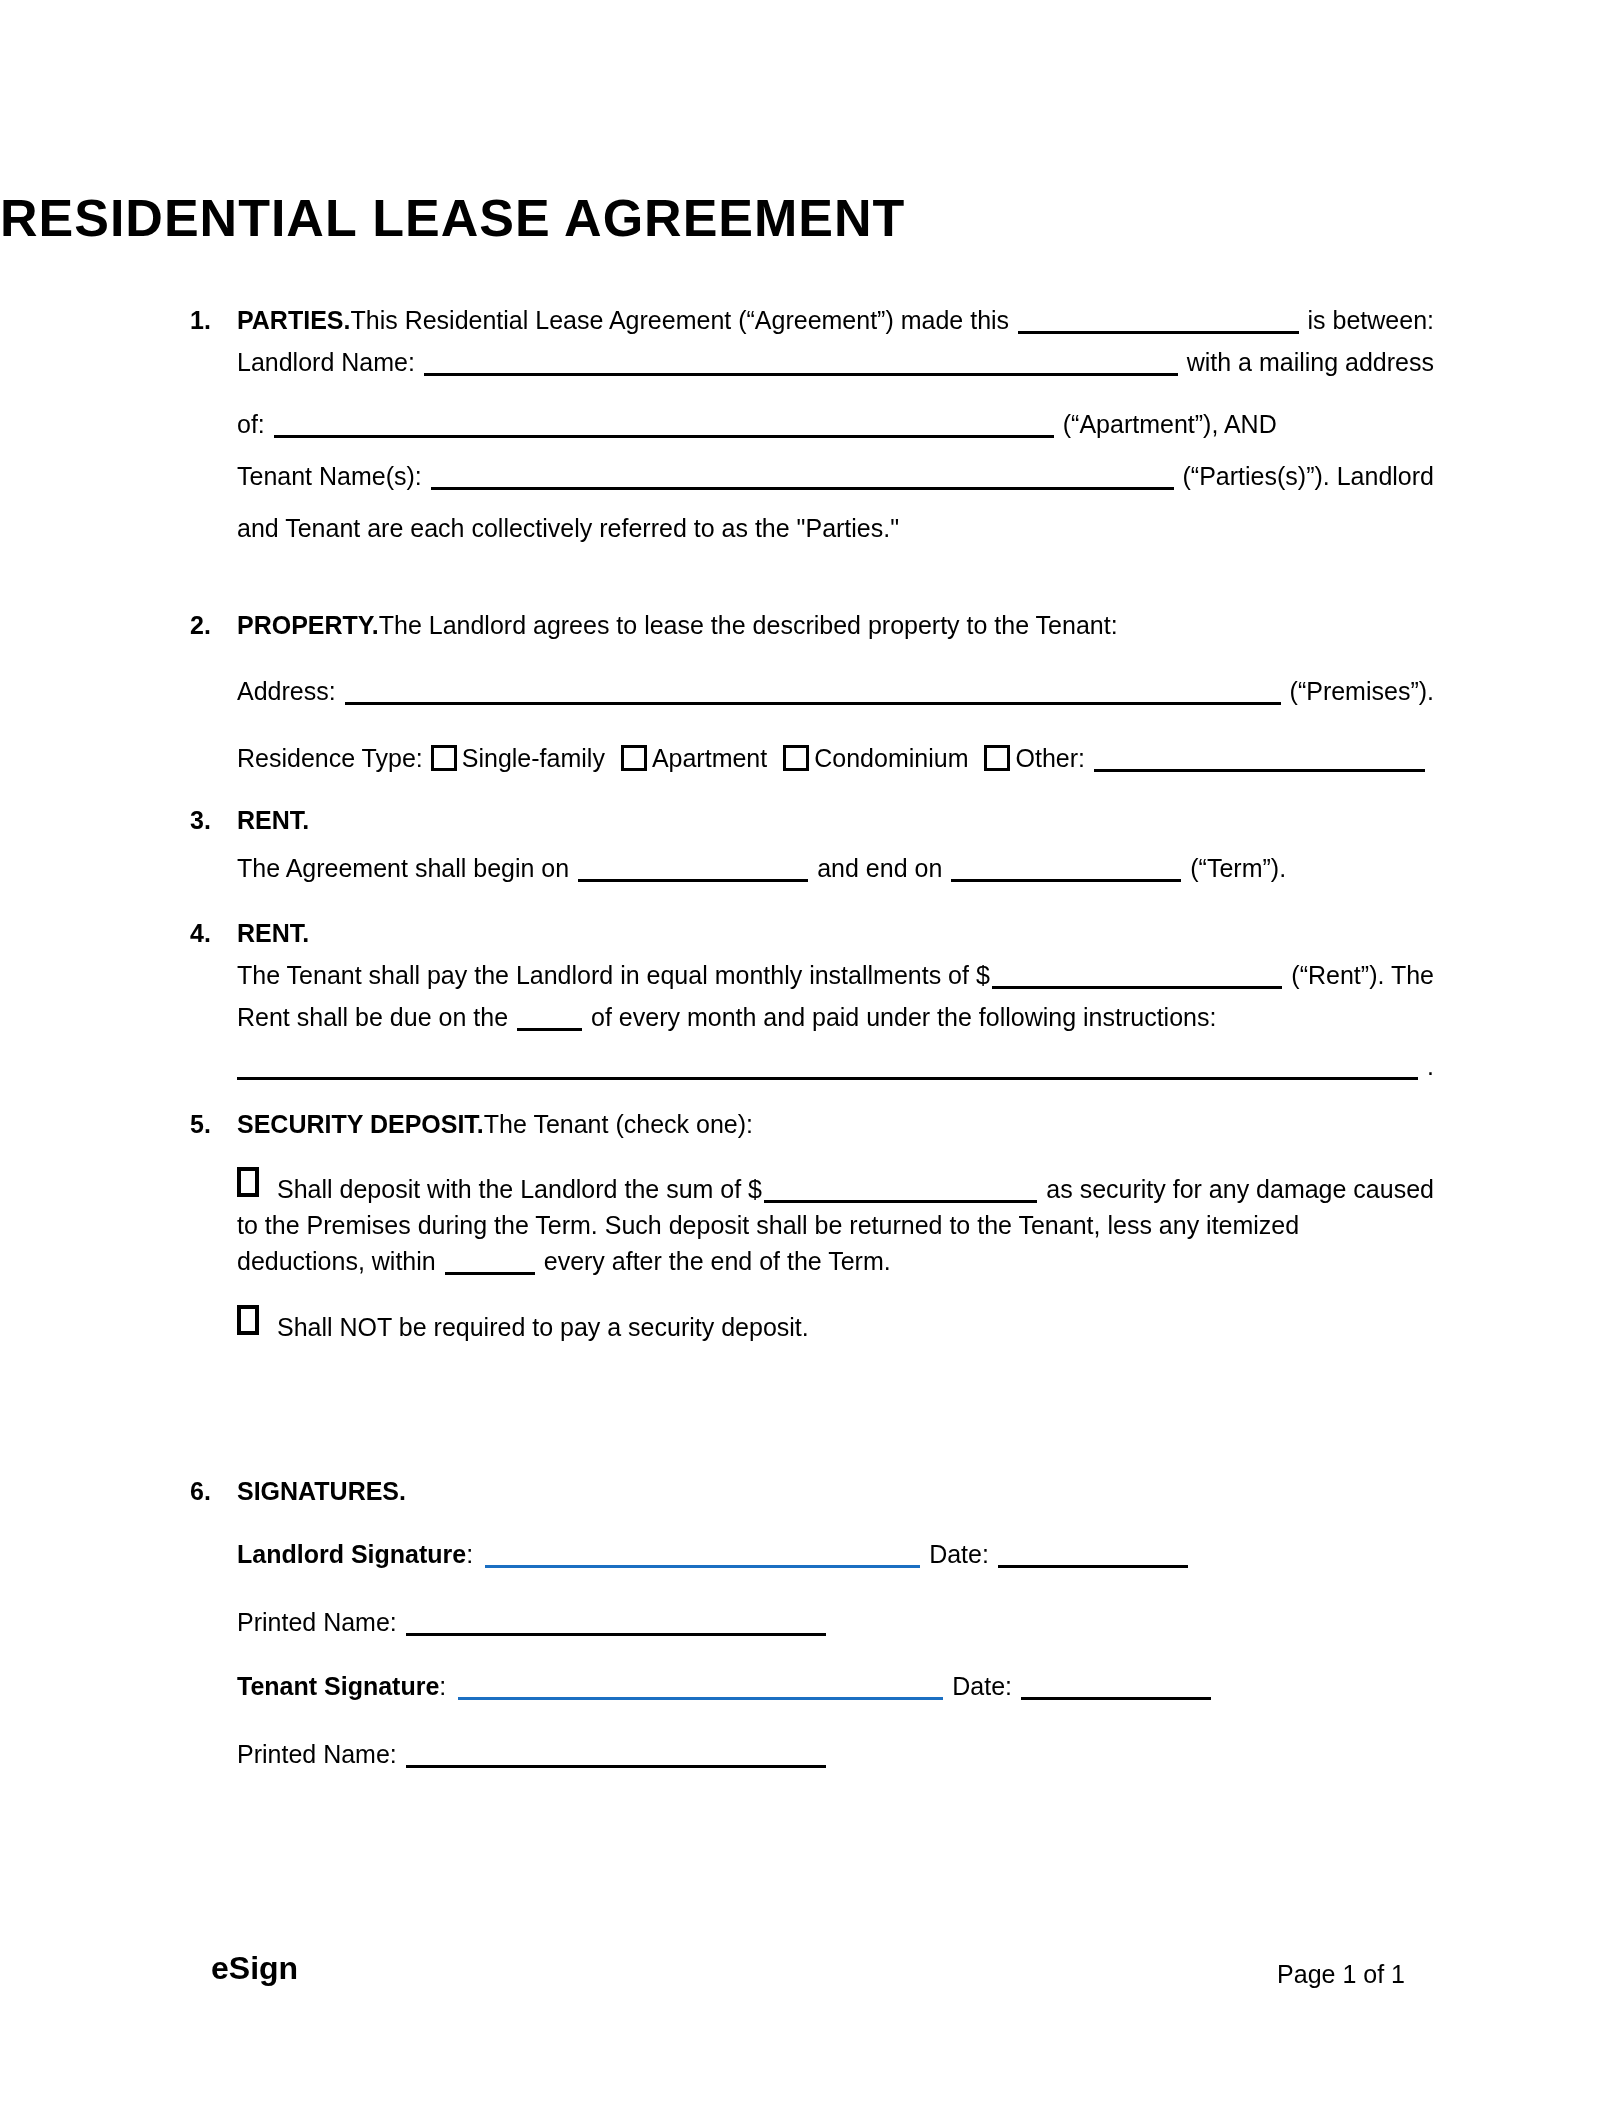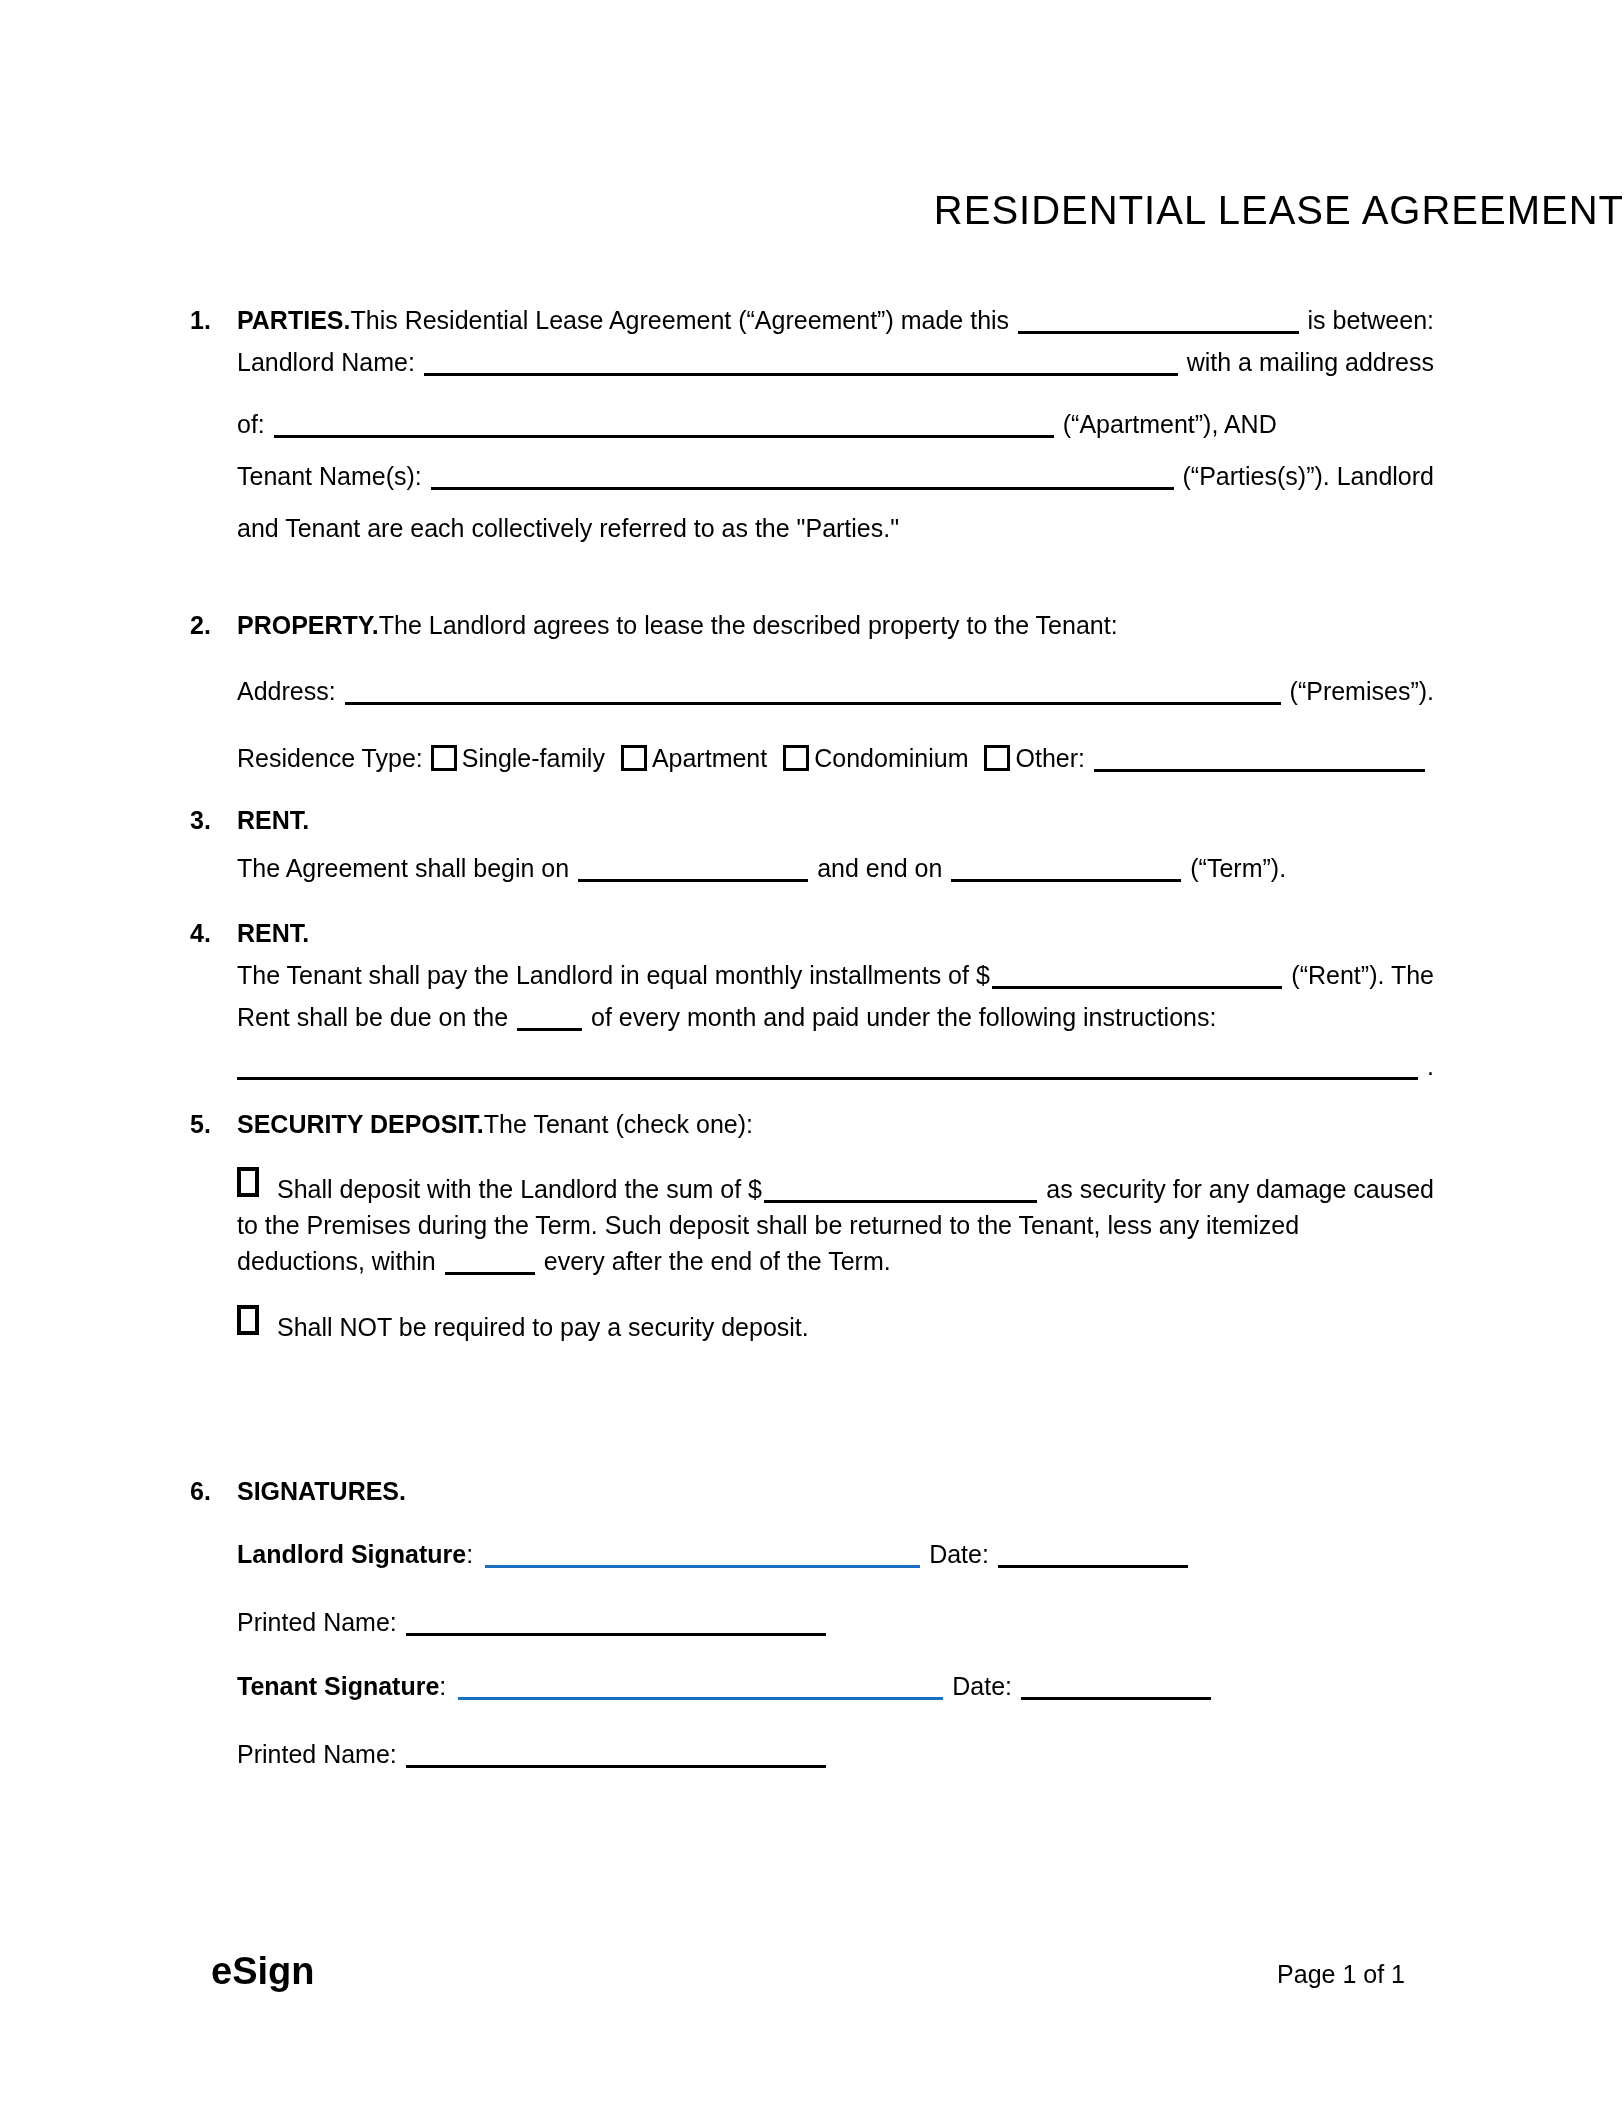--- a/index.html
+++ b/index.html
@@ -8,21 +8,21 @@
     position:relative;
     width:1624px; height:2112px;
     background:#ffffff;
     color:#000;
     font-family:"Liberation Sans","DejaVu Sans",sans-serif;
     font-size:25px;
     overflow:hidden;
   }
   .title {
     position:absolute; top:188px; left:0; width:100%;
-    text-align:right; font-size:40px; font-weight:normal; letter-spacing:1px;
+    text-align:left; font-size:52px; font-weight:bold; letter-spacing:1px;
   }
   .row {
     position:absolute; display:flex; align-items:baseline; height:40px;
   }
   .full { left:190px; width:1244px; }
   .ind  { left:237px; width:1197px; }
   .num  { display:inline-block; width:47px; flex:0 0 auto; font-weight:bold; }
   .b    { font-weight:bold; }
   .gap  { }
   .blank {
@@ -40,21 +40,21 @@
     position:relative; top:4px; background:#fff;
   }
   .cb-res-first { margin-left:8px; }
   .cb-res { margin-left:16px; }
   .cb-lbl { margin-left:5px; }
   .cb-lg {
     position:absolute; left:0; top:-8px;
     width:22px; height:30px; border:4px solid #000; background:#fff;
   }
   .after-cb { margin-left:40px; }
-  .brand { position:absolute; left:211px; top:1950px; font-size:38px; font-weight:bold; }
+  .brand { position:absolute; left:211px; top:1950px; font-size:32px; font-weight:bold; }
   .pageno { position:absolute; right:219px; top:1960px; font-size:25px; }
 </style>
 </head>
 <body>
 
 <div class="page">
 
   <div class="title">RESIDENTIAL LEASE AGREEMENT</div>
 
   <div class="row full" style="top:306px">

